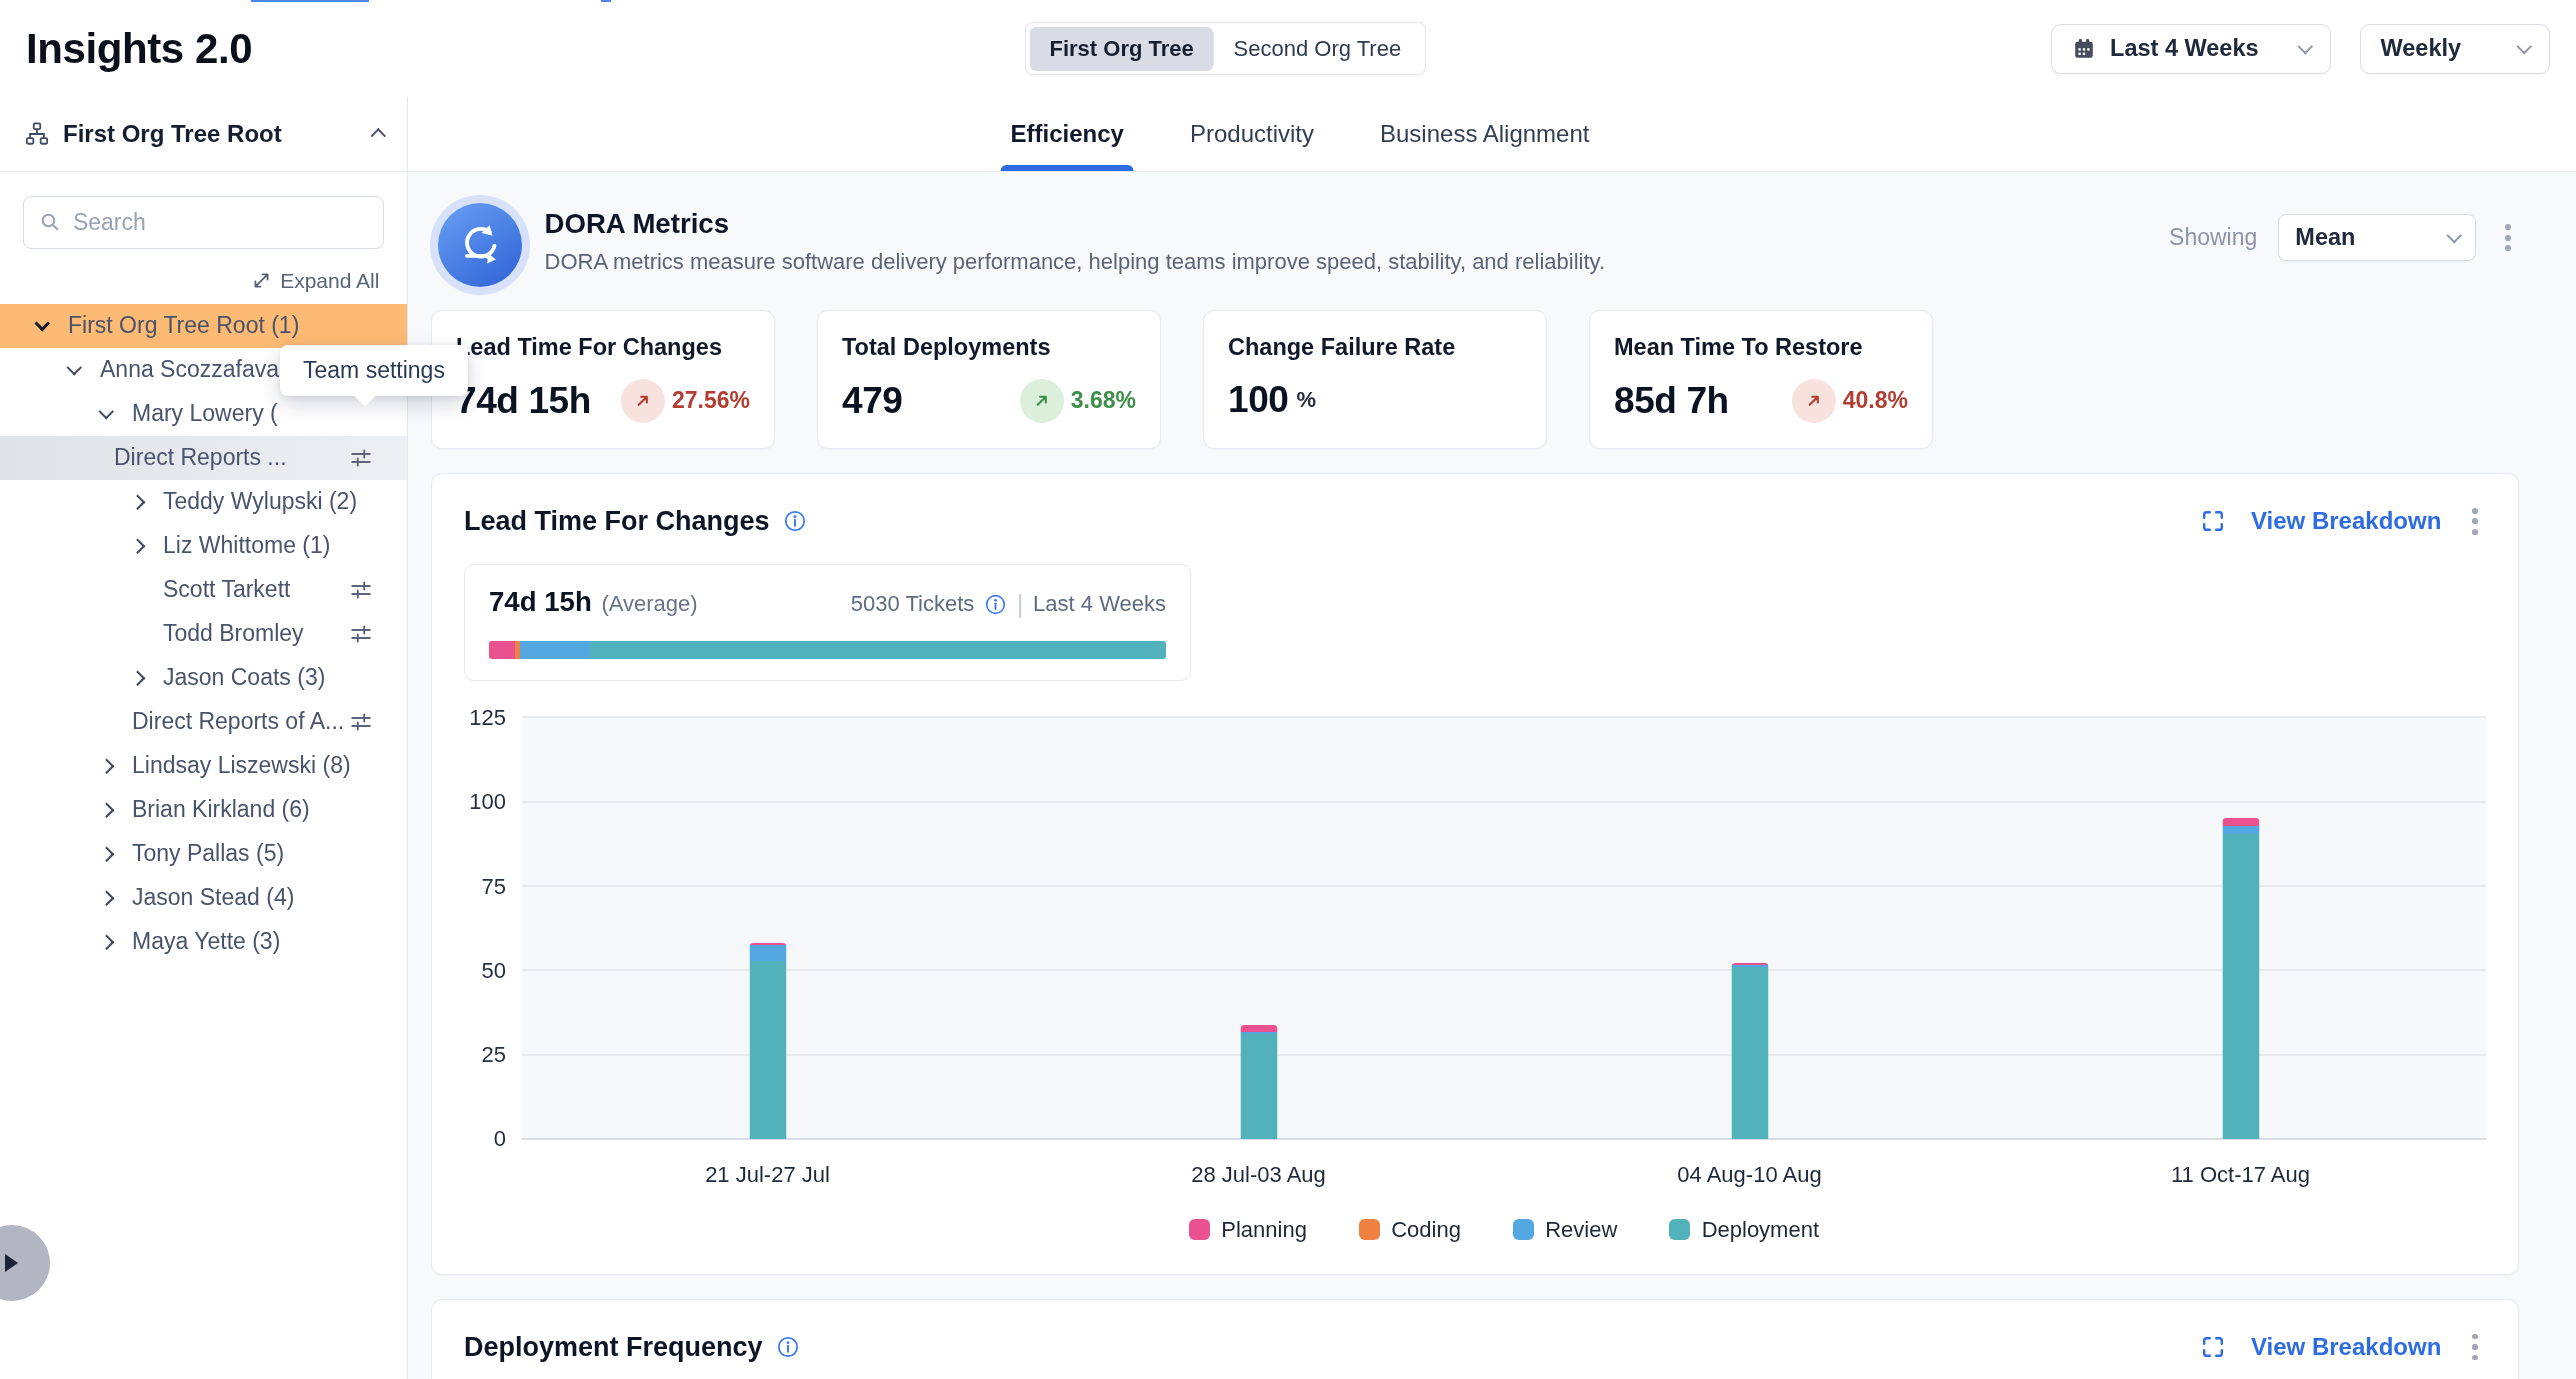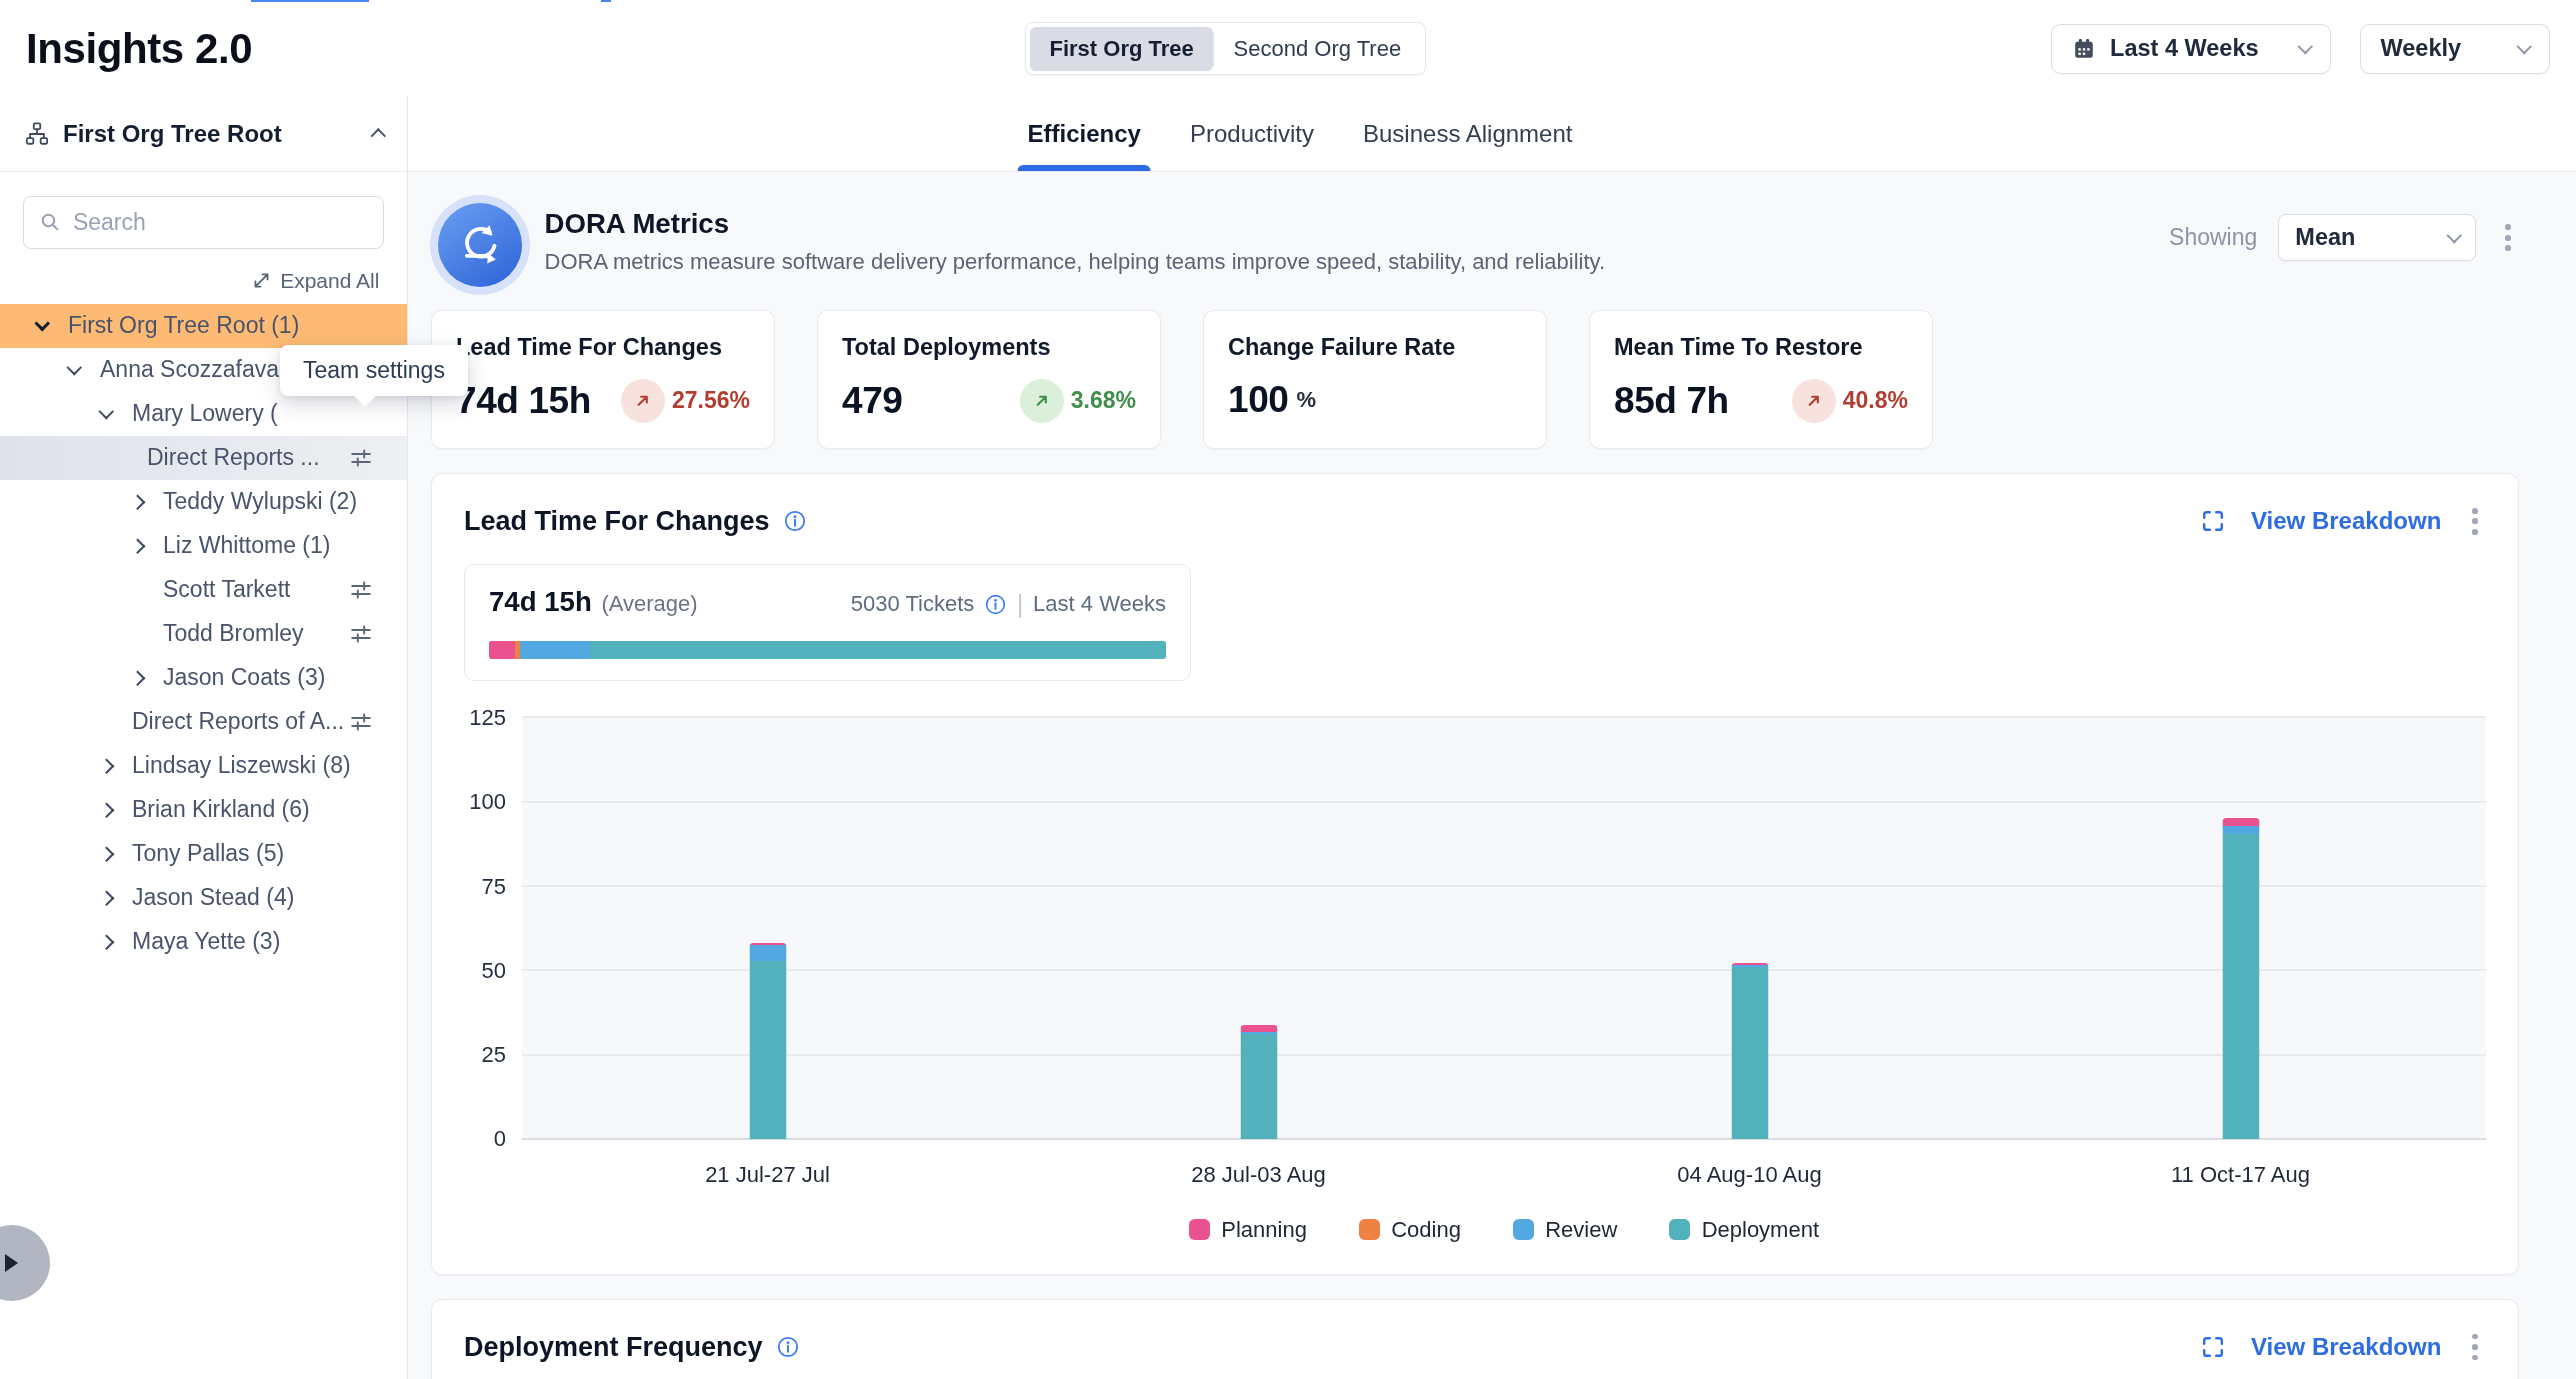--- a/index.html
+++ b/index.html
@@ -48,21 +48,21 @@
 
   .tooltip { position:absolute; left:280px; top:345px; z-index:60; background:#fff; border-radius:8px; box-shadow:0 8px 21px rgba(25,35,60,.18), 0 1.6px 4.9px rgba(25,35,60,.08); padding:12px 23px; font-size:23px; color:#2c3a54; white-space:nowrap; }
   .tooltip .caret { position:absolute; left:76px; bottom:-7.3px; width:18px; height:18px; background:#fff; transform:rotate(45deg); border-radius:2.4px; }
 
   .handle { position:absolute; left:-26px; top:1225px; width:76px; height:76px; border-radius:50%; background:#b2b6c3; z-index:40; cursor:pointer; }
   .handle .tri { position:absolute; left:31px; top:50%; transform:translateY(-50%); width:0; height:0; border-left:13.8px solid #1b2334; border-top:9px solid transparent; border-bottom:9px solid transparent; }
 
   
   .main { position:absolute; left:408px; right:0; top:97px; bottom:0; background:#f8f9fb; overflow:hidden; }
   .tabsrow { height:75px; background:#fff; border-bottom:0.8px solid #e6e8ed; position:relative; }
-  .tabs { position:absolute; left:892px; transform:translateX(-50%); height:100%; display:flex; gap:49px; }
+  .tabs { position:absolute; left:892px; transform:translateX(-50%); height:100%; display:flex; gap:66px; }
   .tab { position:relative; display:flex; align-items:center; font-size:24px; color:#333e52; white-space:nowrap; cursor:pointer; }
   .tab.active { color:#10192b; font-weight:700; }
   .tab .ul { position:absolute; left:-9.7px; right:-9.7px; bottom:0; height:5.7px; background:#2b6be4; border-radius:5.7px 5.7px 0 0; }
 
   .content { padding:0 57px 0 23px; }
   .dora-head { margin-top:27.6px; display:flex; align-items:flex-start; gap:23px; position:relative; }
   .dora-icon { width:84px; height:84px; flex:none; border-radius:50%; background:linear-gradient(145deg,#6aa0f3,#2d61d6); box-shadow:0 0 0 8px rgba(130,165,245,.28); display:flex; align-items:center; justify-content:center; margin-left:6.5px; margin-top:3.2px; }
   .dora-texts h2 { font-size:27.6px; font-weight:700; color:#0d1526; margin-top:8px; }
   .dora-texts p { font-size:22px; color:#5b6475; margin-top:9.7px; }
   .dora-right { position:absolute; right:0; top:14.6px; display:flex; align-items:center; gap:21px; }
@@ -194,21 +194,21 @@
             <span class="chev down"></span>
           </span>
           <span class="lbl">Anna Scozzafava</span>
         </div>
         <div class="trow" style="padding-left: 101px;">
           <span class="slot">
             <span class="chev down"></span>
           </span>
           <span class="lbl">Mary Lowery (</span>
         </div>
-        <div class="trow sel-gray" style="padding-left: 116px;">
+        <div class="trow sel-gray" style="padding-left: 83px;">
           <span class="slot"></span>
           <span class="lbl">Direct Reports ...</span>
           <span class="sliders">
             <svg width="24" height="24" viewBox="0 0 30 30" fill="none" stroke="#5b6478" stroke-width="2.4" stroke-linecap="round">
               <path d="M4 10h22M4 20h22"></path>
               <path d="M19 5.5v9M11 15.5v9"></path>
             </svg>
           </span>
         </div>
         <div class="trow" style="padding-left: 132px;">

